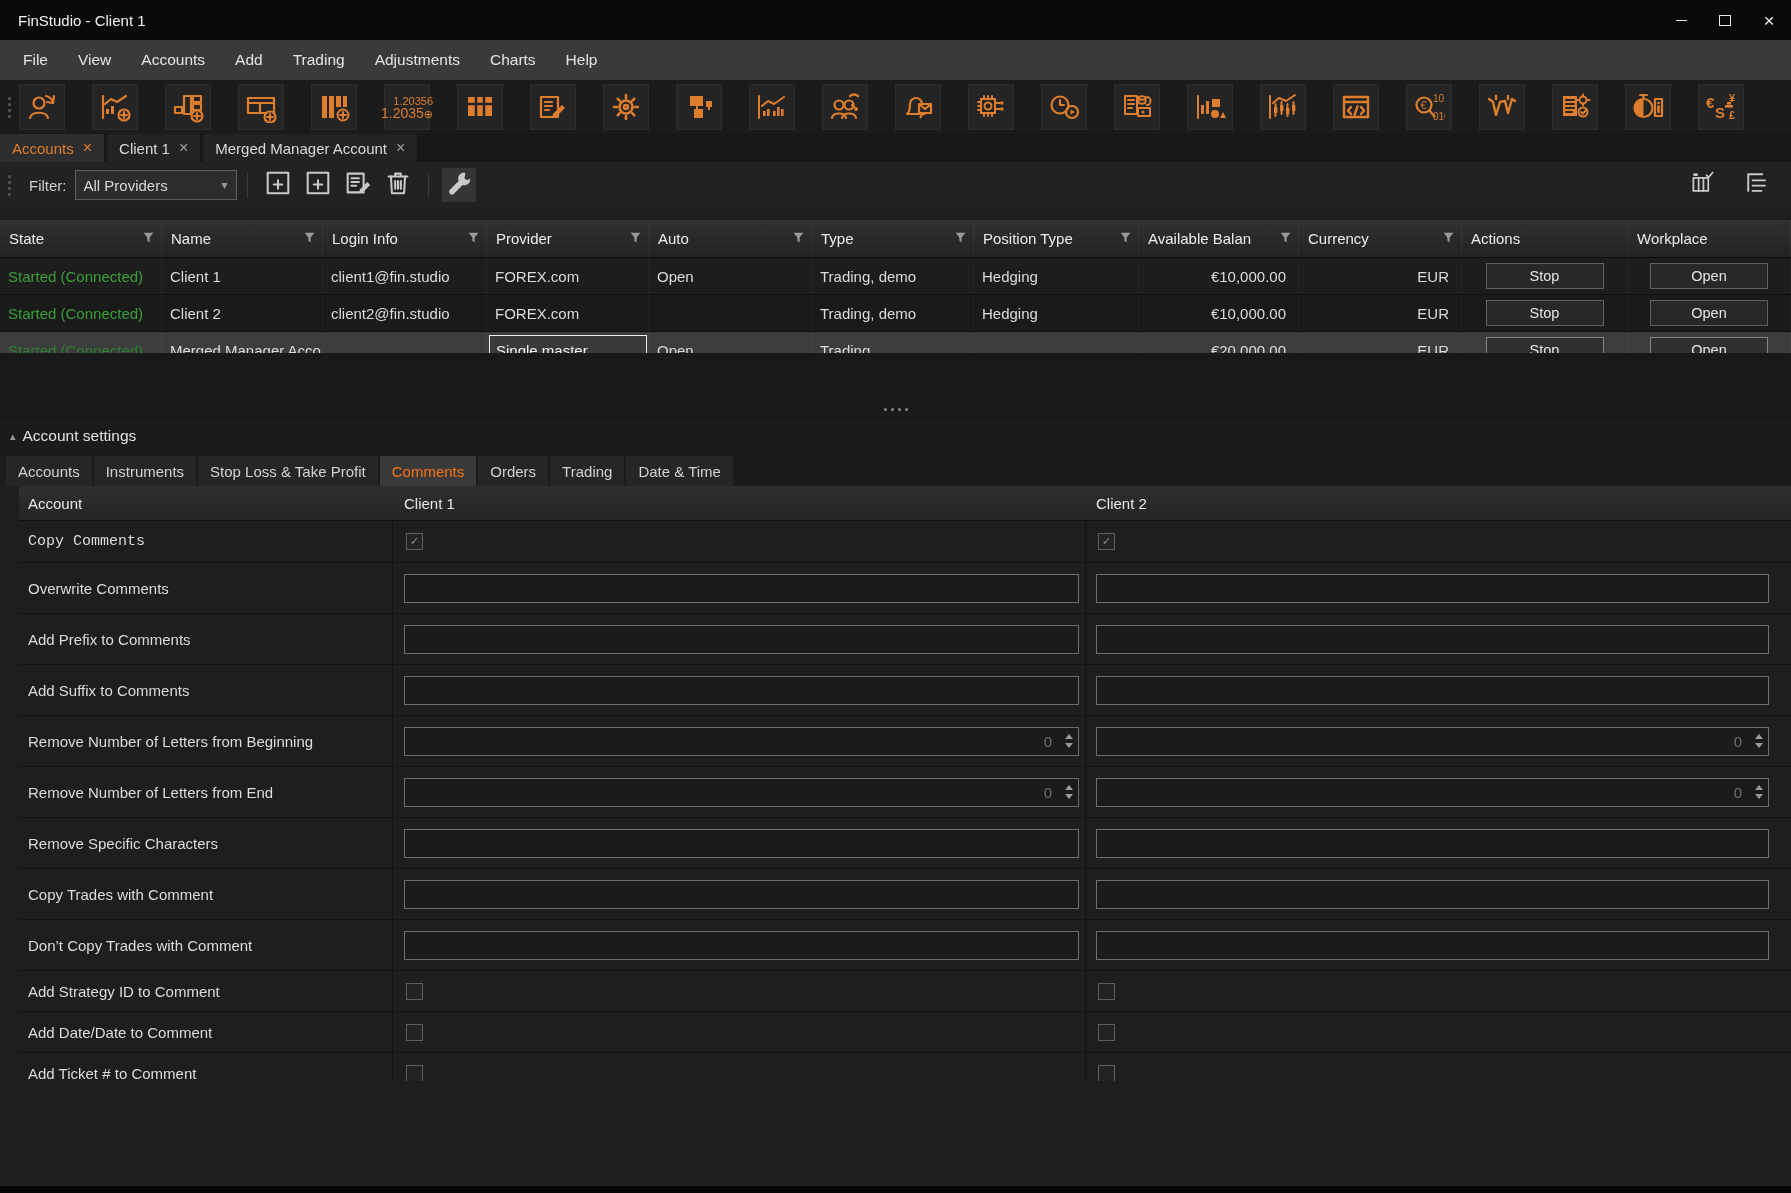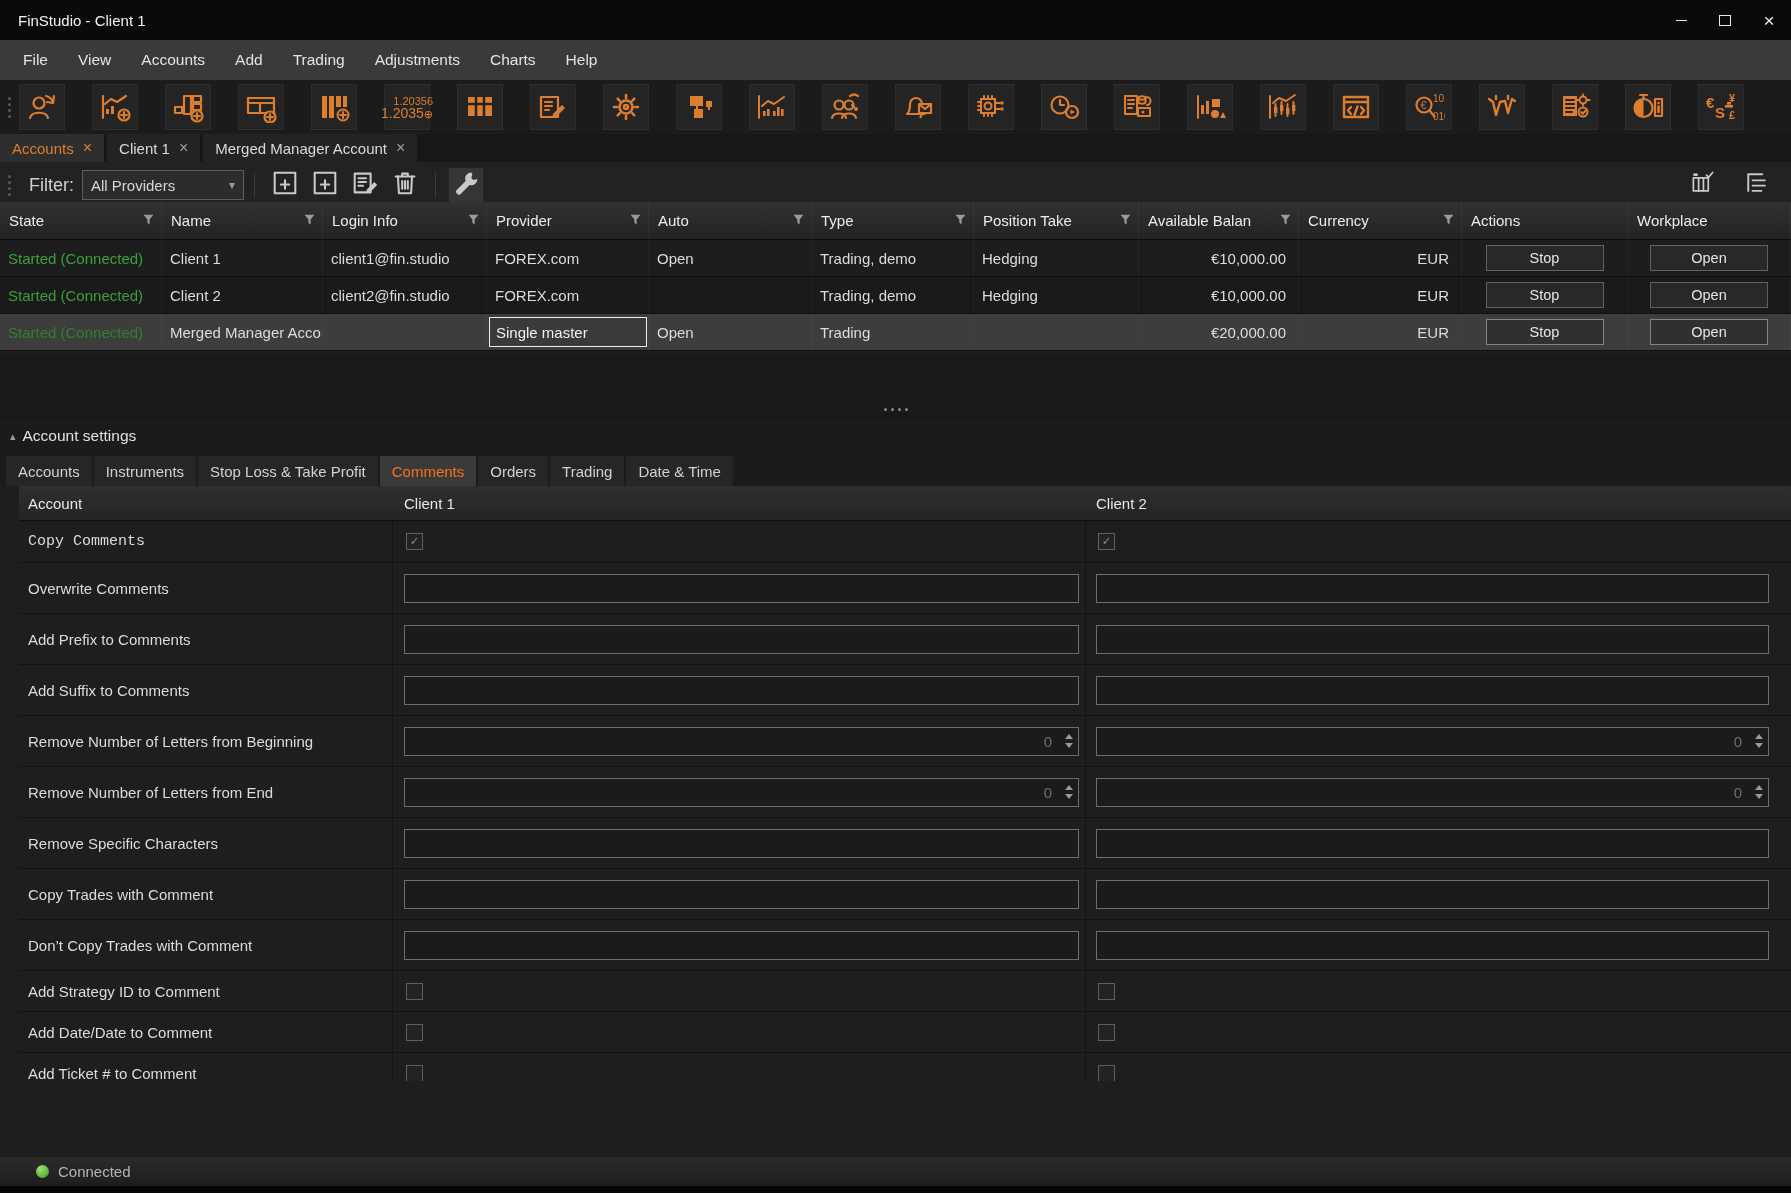--- a/index.html
+++ b/index.html
@@ -33,31 +33,31 @@
 
   
   .tabbar{top:134px;height:28px;background:#171717;display:flex;align-items:flex-start;gap:3px;}
   .dtab{height:28px;display:flex;align-items:center;gap:9px;padding:0 12px;background:#232323;font-size:15px;color:#d9d9d9;}
   .dtab.active{background:#2e2e2e;color:#dd7e2e;}
   .dtab .x{font-size:16px;color:#9f9f9f;line-height:1;}
   .dtab.active .x{color:#dd7e2e;}
 
   
   .filterbar{top:162px;height:46px;background:#222;display:flex;align-items:center;padding-left:6px;box-sizing:border-box;}
-  .filter-label{font-size:18px;color:#cfcfcf;margin:0 8px 0 10px;}
+  .filter-label{font-size:15px;color:#cfcfcf;margin:0 8px 0 10px;}
   .dropdown{width:162px;height:30px;background:#2c2c2c;border:1px solid #5e5e5e;box-sizing:border-box;
             display:flex;align-items:center;font-size:15px;color:#d8d8d8;padding:0 8px;}
   .dropdown .caret{margin-left:auto;color:#9a9a9a;font-size:12px;}
   .vsep{width:1px;height:26px;background:#3a3a3a;margin:0 10px;}
   .fbtn{width:34px;height:34px;display:flex;align-items:center;justify-content:center;color:#c9c9c9;margin:0 3px;}
   .fbtn.raised{background:#353535;}
   .fb-right{position:absolute;right:14px;top:0;height:100%;display:flex;align-items:center;gap:14px;color:#c9c9c9;}
 
   
-  .acct{top:202px;height:145px;background:#eab308;}
+  .acct{top:220px;height:145px;background:#eab308;}
   .acct-row,.acct-head{display:grid;grid-template-columns:162px 161px 164px 162px 163px 162px 165px 160px 163px 166px 163px;}
   .acct-head{height:37px;background:linear-gradient(#313131,#232323);border-bottom:1px solid #0d0d0d;}
   .hcell{display:flex;align-items:center;justify-content:space-between;padding:0 6px 0 9px;
          font-size:15px;color:#ececec;overflow:hidden;white-space:nowrap;border-right:1px solid rgba(255,255,255,0.04);box-sizing:border-box;}
   .funnel{flex:none;margin-left:4px;}
   .acct-row{height:36px;border-bottom:1px solid #101010;}
   .acct-row.r0{background:#1d1d1d;} .acct-row.r1{background:#1a1a1a;}
   .acct-row.sel{background:#3d3d3d;}
   .cell{display:flex;align-items:center;padding:0 8px;font-size:15px;color:#dcdcdc;
         overflow:hidden;white-space:nowrap;border-right:1px solid rgba(255,255,255,0.03);box-sizing:border-box;}
@@ -537,21 +537,21 @@
               <path d="M2 2h12l-4.6 6v6l-2.8-2V8z" fill="#9a9a9a"></path>
             </svg></span>
         </div>
       <div class="hcell">
           <span>Type</span>
           <span class="funnel"><svg width="13" height="13" viewBox="0 0 16 16">
               <path d="M2 2h12l-4.6 6v6l-2.8-2V8z" fill="#9a9a9a"></path>
             </svg></span>
         </div>
       <div class="hcell">
-          <span>Position Take</span>
+          <span>Position Type</span>
           <span class="funnel"><svg width="13" height="13" viewBox="0 0 16 16">
               <path d="M2 2h12l-4.6 6v6l-2.8-2V8z" fill="#9a9a9a"></path>
             </svg></span>
         </div>
       <div class="hcell">
           <span>Available Balan</span>
           <span class="funnel"><svg width="13" height="13" viewBox="0 0 16 16">
               <path d="M2 2h12l-4.6 6v6l-2.8-2V8z" fill="#9a9a9a"></path>
             </svg></span>
         </div>
@@ -797,19 +797,15 @@
           <span class="checkbox"></span>
         </div>
       <div class="scell c2">
           <span class="checkbox"></span>
         </div>
     </div>
   </div>
 
   <div class="band fill"></div>
 
-  <div class="band statusbar">
-    <span class="dot"></span>
-    <span class="status-text">Connected</span>
-  </div>
   <div class="band strip"></div>
 
 </div>
 
 </body></html>

